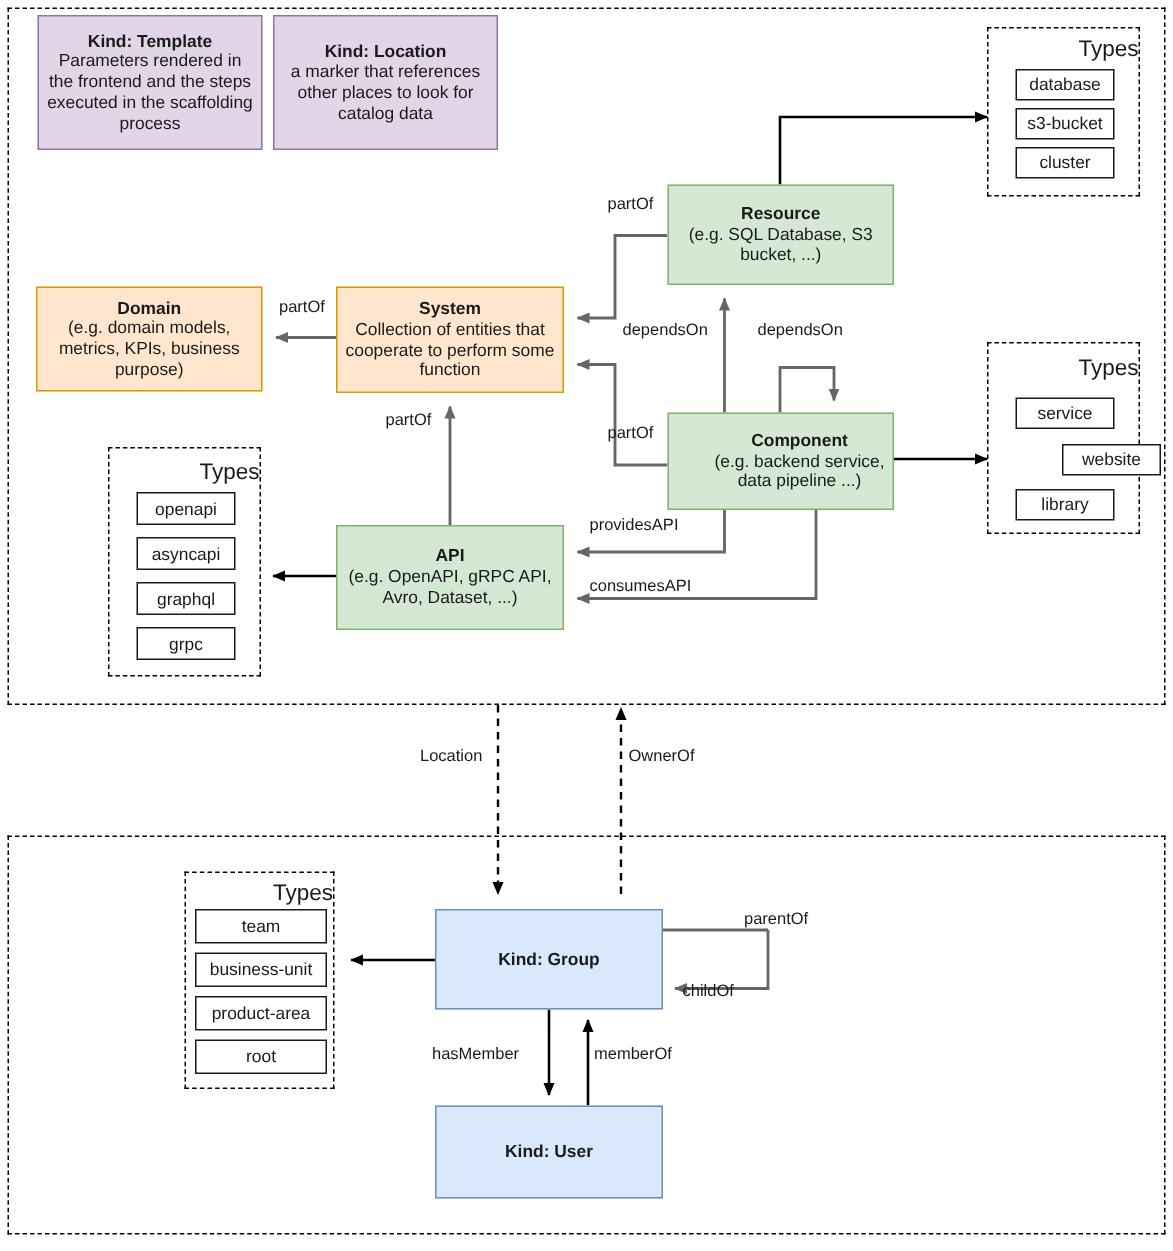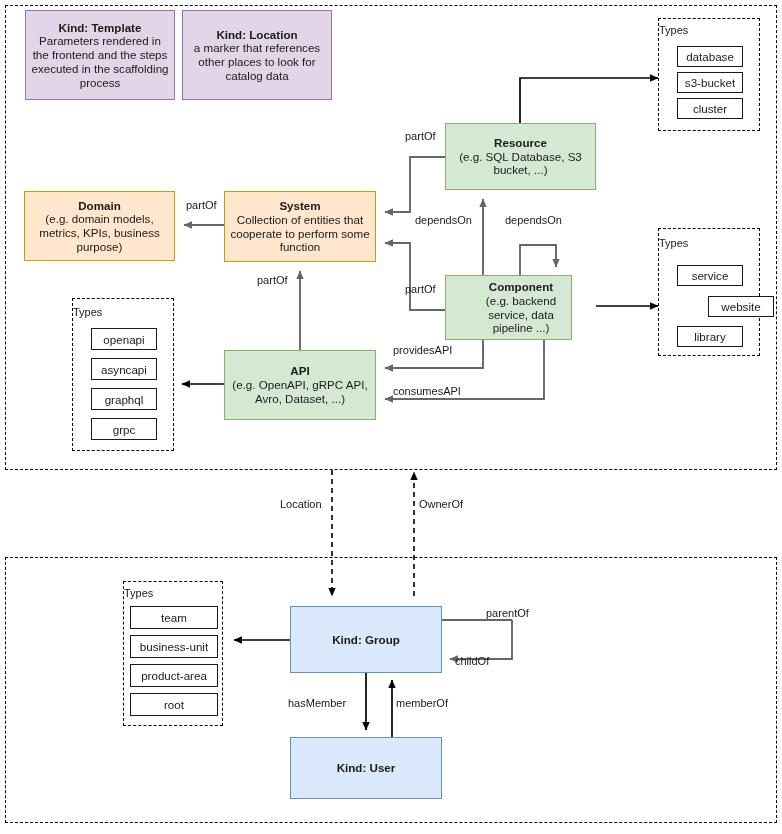--- a/index.html
+++ b/index.html
@@ -43,22 +43,22 @@
   .box-blue{background:#dae8fc;border:1.3px solid #6c8ebf;}
 
   
   .types{
     border:1.5px dashed #000000;
     background:transparent;
   }
   .types-title{
     position:absolute;
     width:100%;
-    text-align:left;
-    font-size:11px;
+    text-align:right;
+    font-size:15px;
     color:#1a1a1a;
   }
   .type-item{
     position:absolute;
     border:1.4px solid #1a1a1a;
     background:#ffffff;
     display:flex;
     align-items:center;
     justify-content:center;
     font-size:11.6px;
@@ -178,21 +178,21 @@
     </span>
   </div>
 
   <div class="abs box box-green" style="left:445px;top:123px;width:151px;height:67px;">
     <span class="inner">
       <span class="ttl">Resource</span>
       <span class="sub">(e.g. SQL Database, S3 bucket, ...)</span>
     </span>
   </div>
 
-  <div class="abs box box-green" style="left:445px;top:275px;width:127px;height:65px;padding-left:30px;">
+  <div class="abs box box-green" style="left:445px;top:275px;width:151px;height:65px;padding-left:30px;">
     <span class="inner">
       <span class="ttl">Component</span>
       <span class="sub">(e.g. backend service, data pipeline ...)</span>
     </span>
   </div>
 
   <div class="abs box box-green" style="left:224px;top:350px;width:152px;height:70px;">
     <span class="inner">
       <span class="ttl">API</span>
       <span class="sub">(e.g. OpenAPI, gRPC API, Avro, Dataset, ...)</span>
@@ -246,18 +246,18 @@
   </div>
 
   <div class="abs types" style="left:123px;top:581px;width:100px;height:145px;">
     <div class="types-title" style="top:5px;">Types</div>
     <div class="type-item" style="left:6px;top:24px;width:88px;height:23px;">team</div>
     <div class="type-item" style="left:6px;top:53px;width:88px;height:23px;">business-unit</div>
     <div class="type-item" style="left:6px;top:82px;width:88px;height:23px;">product-area</div>
     <div class="type-item" style="left:6px;top:111px;width:88px;height:23px;">root</div>
   </div>
 
-  <div class="abs elabel" style="left:454px;top:607px;padding-left:32px;">parentOf</div>
+  <div class="abs elabel" style="left:464px;top:607px;padding-left:32px;">parentOf</div>
   <div class="abs elabel" style="left:455px;top:655px;">childOf</div>
   <div class="abs elabel" style="left:288px;top:697px;">hasMember</div>
   <div class="abs elabel" style="left:396px;top:697px;">memberOf</div>
 
 </div>
 
 </body></html>

